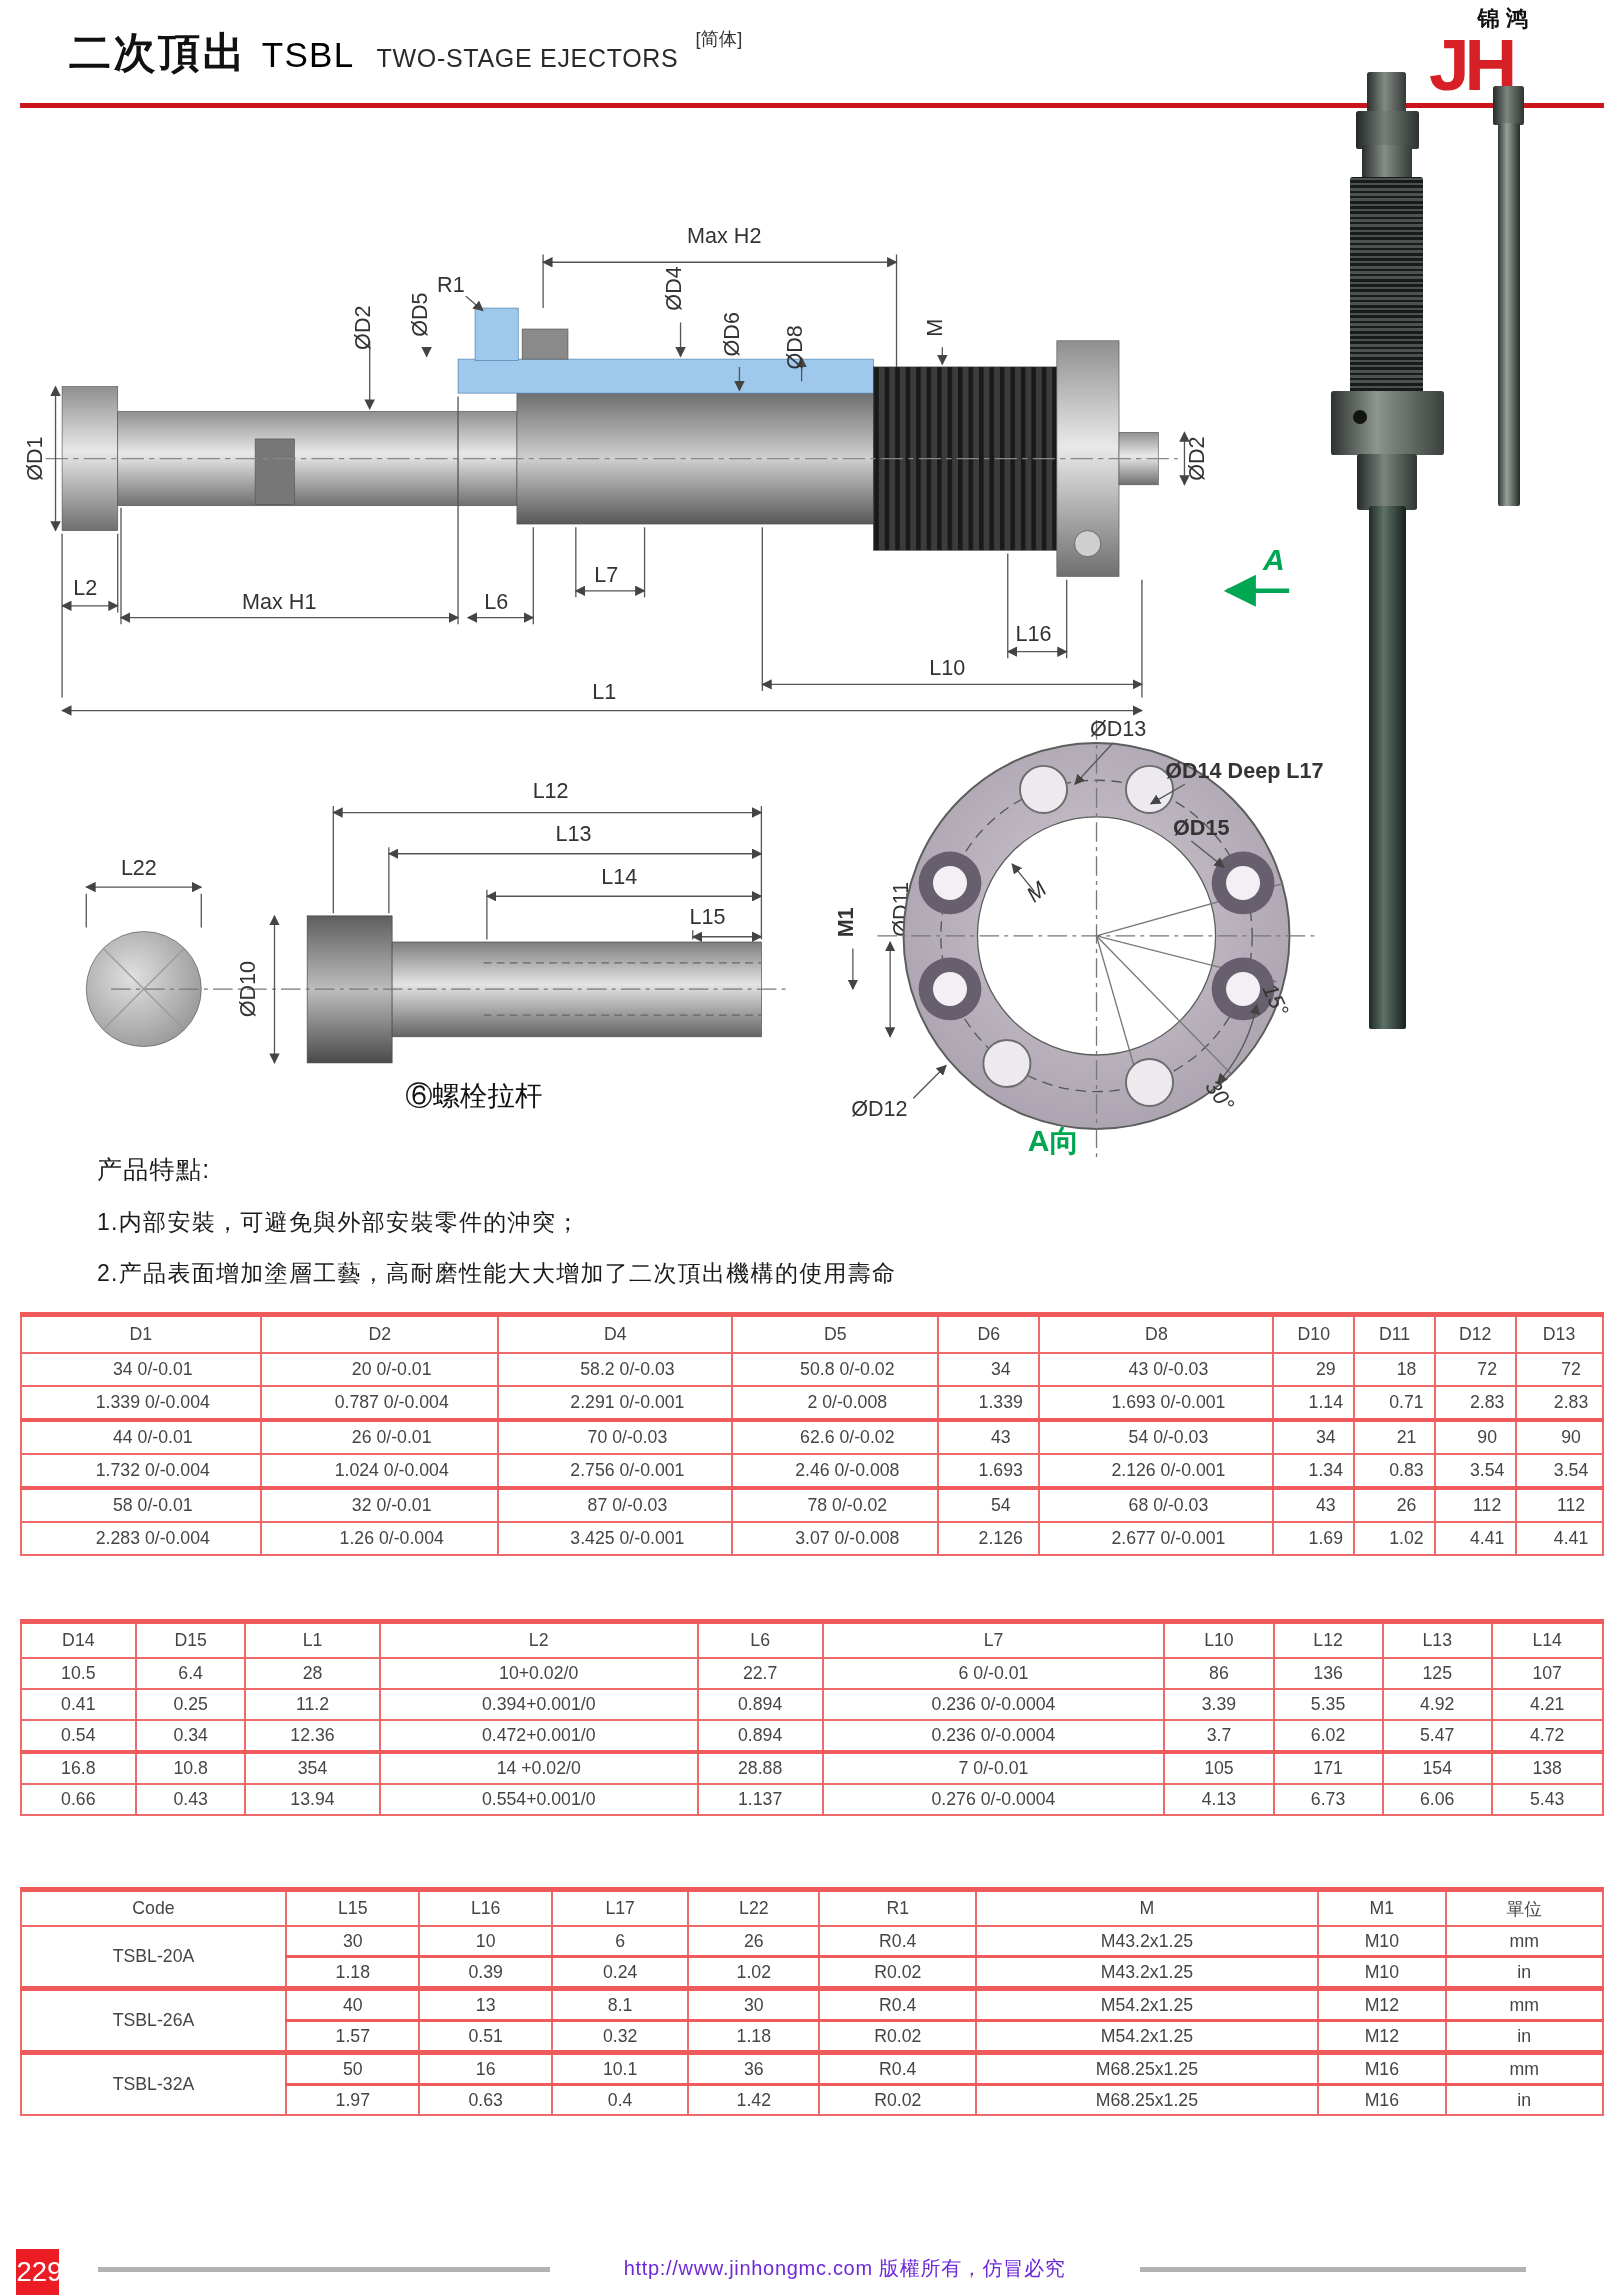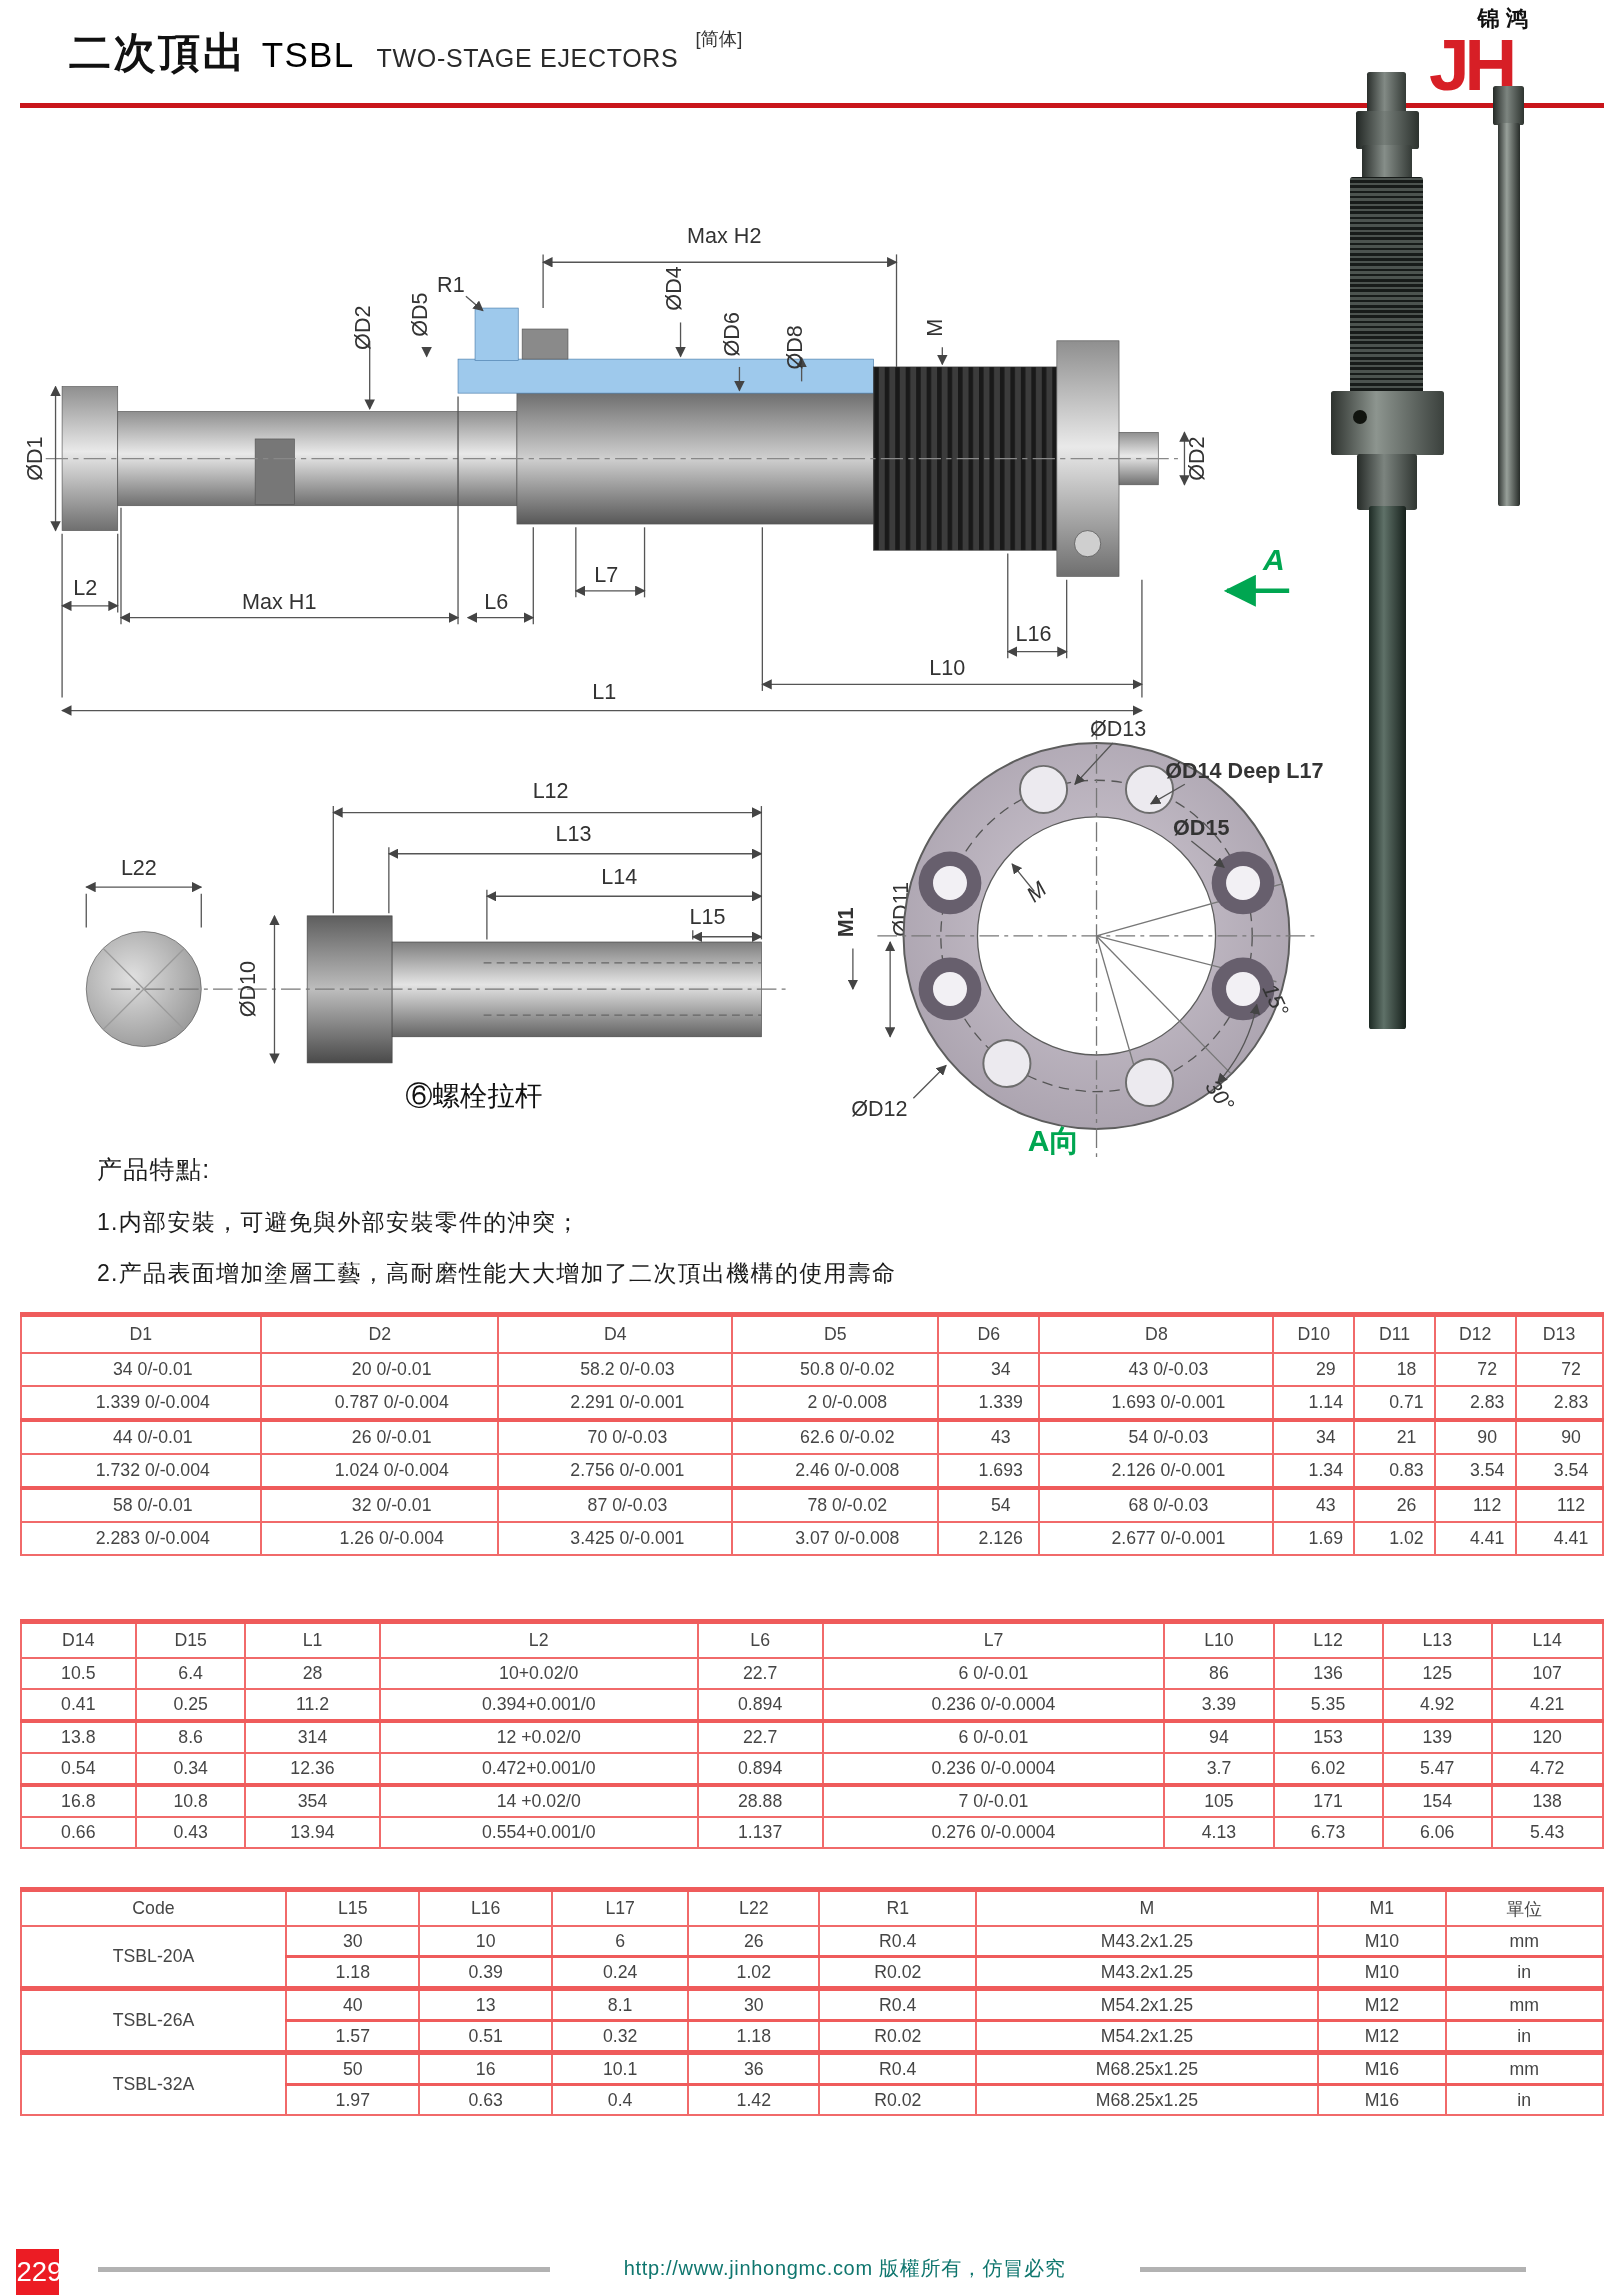--- a/index.html
+++ b/index.html
@@ -38,21 +38,21 @@
   #table3{top:1887px;} #table3 th{height:33px;} #table3 td{height:28px;}
   tr.pair-sep td{border-top:4.6px solid #ef5b5b;}
   tr.group-sep td{border-top:5.2px solid #ef5b5b;}
   tr.sub-sep td{border-top:3.3px solid #ef5b5b;}
   
   .page-badge{position:absolute;left:16.4px;top:2249px;width:43px;height:46px;background:#ec1c24;
               color:#fff;font-size:27.5px;text-align:center;line-height:46px;}
   .footer-line{position:absolute;top:2267px;height:5.2px;background:#b2b2b2;}
   .fl-left{left:98px;width:452px;} .fl-right{left:1140px;width:386px;}
   .footer-text{position:absolute;left:550px;top:2255px;width:589px;text-align:center;
-               font-size:20px;color:#0f766e;letter-spacing:0.7px;}
+               font-size:20px;color:#6d28d9;letter-spacing:0.7px;}
 </style>
 </head>
 <body>
 
 <div class="page">
 
   <div class="title-row">
     <span class="title-cn">二次頂出</span>
     <span class="title-code">TSBL</span>
     <span class="title-en">TWO-STAGE EJECTORS</span>
@@ -443,32 +443,20 @@
           <td>0.25</td>
           <td>11.2</td>
           <td>0.394+0.001/0</td>
           <td>0.894</td>
           <td>0.236 0/-0.0004</td>
           <td>3.39</td>
           <td>5.35</td>
           <td>4.92</td>
           <td>4.21</td>
         </tr>
-        <tr class="pair-sep">
-          <td>13.8</td>
-          <td>8.6</td>
-          <td>314</td>
-          <td>12 +0.02/0</td>
-          <td>22.7</td>
-          <td>6 0/-0.01</td>
-          <td>94</td>
-          <td>153</td>
-          <td>139</td>
-          <td>120</td>
-        </tr>
         <tr>
           <td>0.54</td>
           <td>0.34</td>
           <td>12.36</td>
           <td>0.472+0.001/0</td>
           <td>0.894</td>
           <td>0.236 0/-0.0004</td>
           <td>3.7</td>
           <td>6.02</td>
           <td>5.47</td>

